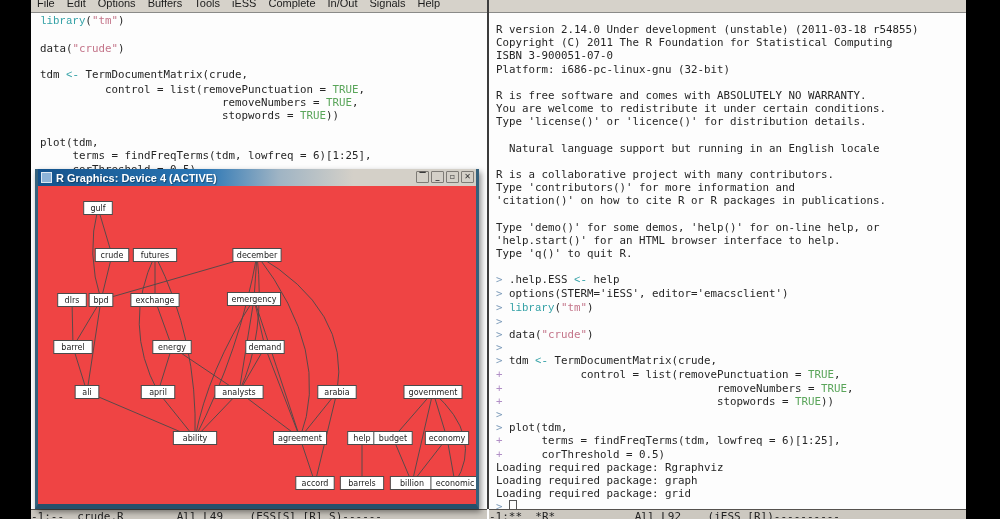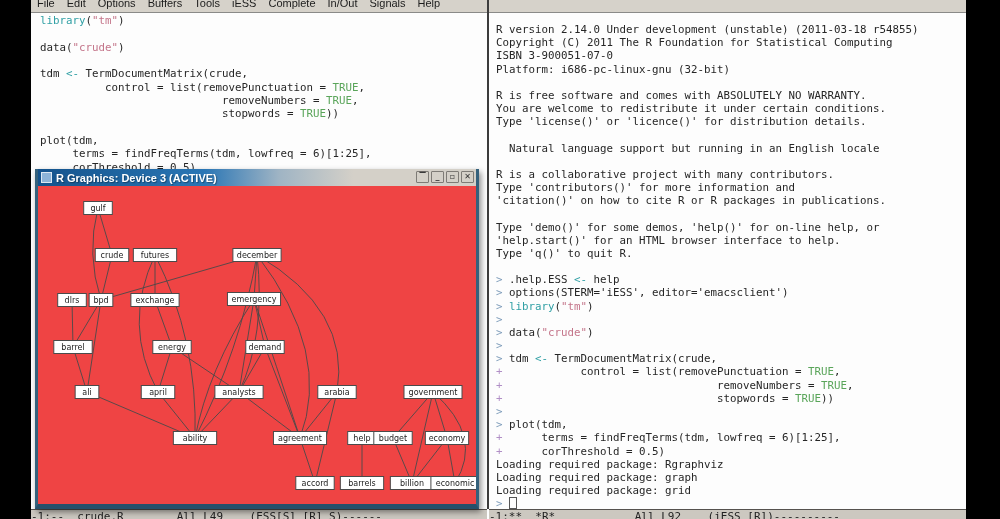--- a/index.html
+++ b/index.html
@@ -14,21 +14,21 @@
   .pane{position:absolute;top:13px;height:496px;background:#fdfdfd;overflow:hidden;}
   #code-pane{left:0;width:456px;}
   #pane-divider{position:absolute;left:456px;top:0px;width:2px;height:509px;background:#3c3c3c;}
   #console-pane{left:458px;width:477px;}
   .textbody{font:10.8px "DejaVu Sans Mono","Liberation Mono",monospace;color:#262626;white-space:pre;}
   #code-pane .textbody{padding:1px 0 0 9px;line-height:13.35px;}
   #console-pane .textbody{padding:10px 0 16px 7px;line-height:13.17px;}
   .seg-d{color:#262626;}
   .seg-p{color:#7e9cba;}
   .seg-pl{color:#b18fc6;}
-  .seg-f{color:#2f9fa4;}
+  .seg-f{color:#2f9fa4;font-family:Liberation Mono, monospace;}
   .seg-s{color:#c4758a;}
   .seg-b{color:#5aa55a;text-align:center;}
   .seg-cur{display:inline-block;width:6px;height:10px;border:1px solid #555;vertical-align:-1px;}
   
   .modeline{position:absolute;top:509px;height:10px;background:#ccc8c0;border-top:1px solid #55524e;
     overflow:hidden;font:11px "DejaVu Sans Mono","Liberation Mono",monospace;color:#222;white-space:pre;}
   #modeline-left{left:0;width:456px;}
   #modeline-right{left:458px;width:477px;}
   
   #gfx{position:absolute;left:4px;top:169px;width:444px;height:340px;
@@ -65,21 +65,21 @@
     <div id="console-pane" class="pane">
       <div class="textbody"><div><span class="seg-d">R version 2.14.0 Under development (unstable) (2011-03-18 r54855)</span></div><div><span class="seg-d">Copyright (C) 2011 The R Foundation for Statistical Computing</span></div><div><span class="seg-d">ISBN 3-900051-07-0</span></div><div><span class="seg-d">Platform: i686-pc-linux-gnu (32-bit)</span></div><div>&nbsp;</div><div><span class="seg-d">R is free software and comes with ABSOLUTELY NO WARRANTY.</span></div><div><span class="seg-d">You are welcome to redistribute it under certain conditions.</span></div><div><span class="seg-d">Type 'license()' or 'licence()' for distribution details.</span></div><div>&nbsp;</div><div><span class="seg-d">  Natural language support but running in an English locale</span></div><div>&nbsp;</div><div><span class="seg-d">R is a collaborative project with many contributors.</span></div><div><span class="seg-d">Type 'contributors()' for more information and</span></div><div><span class="seg-d">'citation()' on how to cite R or R packages in publications.</span></div><div>&nbsp;</div><div><span class="seg-d">Type 'demo()' for some demos, 'help()' for on-line help, or</span></div><div><span class="seg-d">'help.start()' for an HTML browser interface to help.</span></div><div><span class="seg-d">Type 'q()' to quit R.</span></div><div>&nbsp;</div><div><span class="seg-p">&gt; </span><span class="seg-d">.help.ESS </span><span class="seg-f">&lt;-</span><span class="seg-d"> help</span></div><div><span class="seg-p">&gt; </span><span class="seg-d">options(STERM='iESS', editor='emacsclient')</span></div><div><span class="seg-p">&gt; </span><span class="seg-f">library</span><span class="seg-d">(</span><span class="seg-s">"tm"</span><span class="seg-d">)</span></div><div><span class="seg-p">&gt;</span></div><div><span class="seg-p">&gt; </span><span class="seg-d">data(</span><span class="seg-s">"crude"</span><span class="seg-d">)</span></div><div><span class="seg-p">&gt;</span></div><div><span class="seg-p">&gt; </span><span class="seg-d">tdm </span><span class="seg-f">&lt;-</span><span class="seg-d"> TermDocumentMatrix(crude,</span></div><div><span class="seg-pl">+</span><span class="seg-d">            control = list(removePunctuation = </span><span class="seg-b">TRUE</span><span class="seg-d">,</span></div><div><span class="seg-pl">+</span><span class="seg-d">                                 removeNumbers = </span><span class="seg-b">TRUE</span><span class="seg-d">,</span></div><div><span class="seg-pl">+</span><span class="seg-d">                                 stopwords = </span><span class="seg-b">TRUE</span><span class="seg-d">))</span></div><div><span class="seg-p">&gt;</span></div><div><span class="seg-p">&gt; </span><span class="seg-d">plot(tdm,</span></div><div><span class="seg-pl">+</span><span class="seg-d">      terms = findFreqTerms(tdm, lowfreq = 6)[1:25],</span></div><div><span class="seg-pl">+</span><span class="seg-d">      corThreshold = 0.5)</span></div><div><span class="seg-d">Loading required package: Rgraphviz</span></div><div><span class="seg-d">Loading required package: graph</span></div><div><span class="seg-d">Loading required package: grid</span></div><div><span class="seg-p">&gt; </span><span class="seg-cur"> </span></div></div>
     </div>
 
     <div id="modeline-left" class="modeline">-1:--  crude.R        All L49    (ESS[S] [R] S)------</div>
     <div id="modeline-right" class="modeline">-1:**  *R*            All L92    (iESS [R])----------</div>
 
     <div id="gfx">
       <div id="gfx-titlebar">
         <span id="gfx-icon"></span>
-        <span id="gfx-title">R Graphics: Device 3 (ACTIVE)</span>
+        <span id="gfx-title">R Graphics: Device 4 (ACTIVE)</span>
         <span id="gfx-buttons">
             <button class="winbtn">▔</button>
             <button class="winbtn">_</button>
             <button class="winbtn">▫</button>
             <button class="winbtn">✕</button>
           </span>
       </div>
       <div id="plot-area">
         <svg width="438" height="318" viewBox="0 0 438 318">
             <path d="M60 22 L74 69" class="edge"></path>

